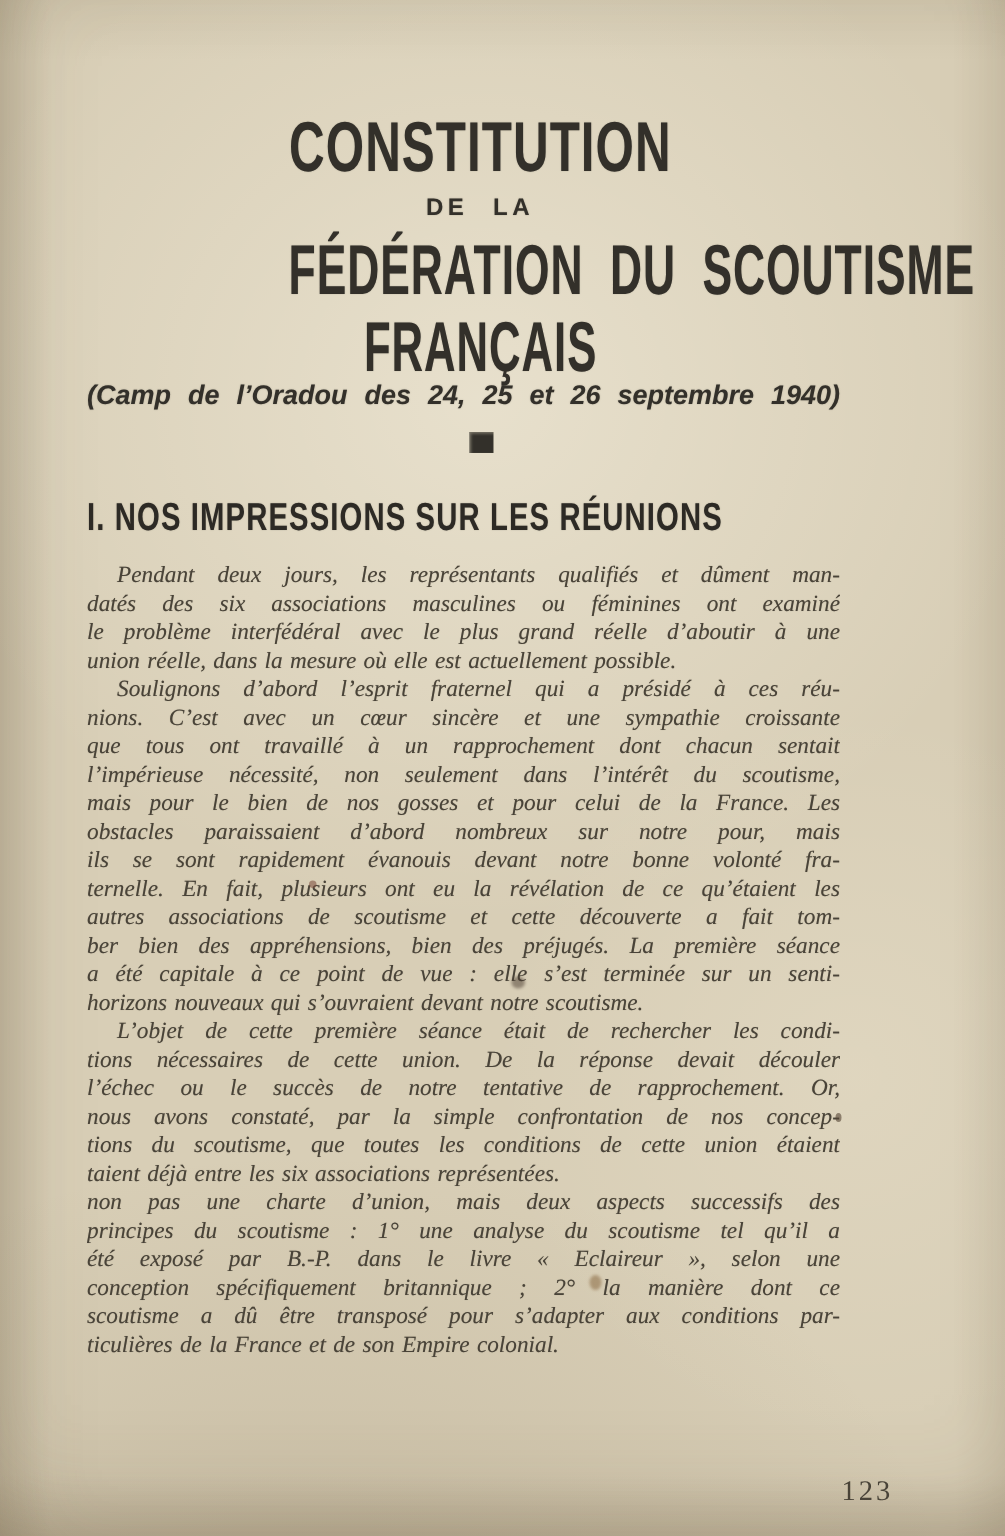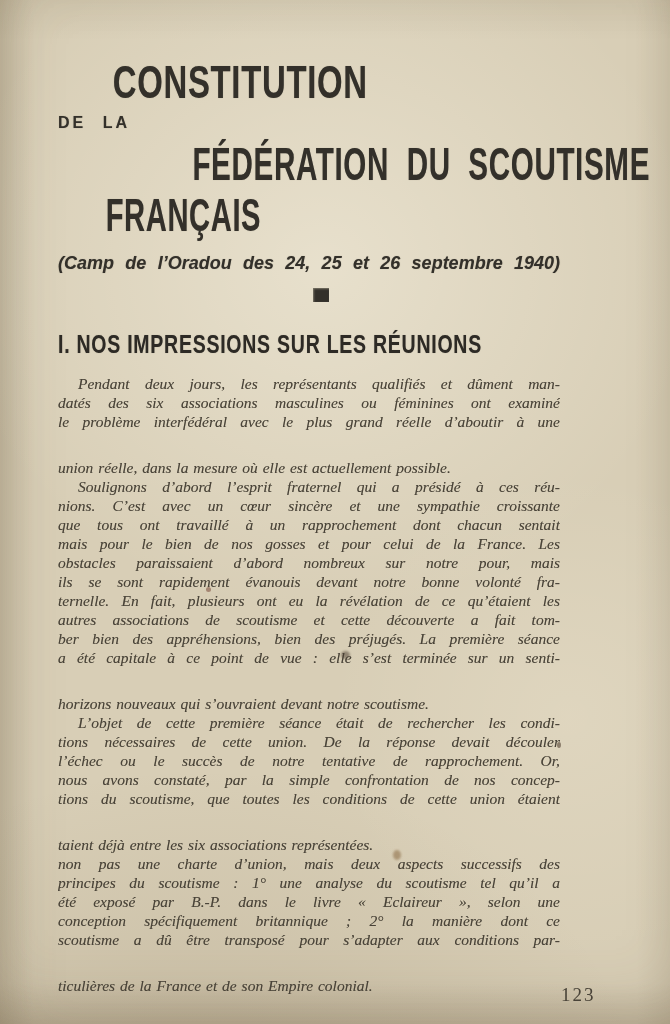--- a/index.html
+++ b/index.html
@@ -13,21 +13,21 @@
       radial-gradient(ellipse 90% 55% at 48% 26%, rgba(255,251,238,0.40), rgba(255,251,238,0) 62%),
       radial-gradient(ellipse 60% 40% at 85% 70%, rgba(255,248,230,0.18), rgba(255,248,230,0) 60%),
       radial-gradient(ellipse 120% 60% at 30% 108%, rgba(110,92,62,0.16), rgba(110,92,62,0) 55%),
       linear-gradient(90deg, rgba(105,90,62,0.14), rgba(105,90,62,0) 5%, rgba(105,90,62,0) 95%, rgba(105,90,62,0.10)),
       linear-gradient(180deg, rgba(105,90,62,0.08), rgba(105,90,62,0) 4%, rgba(105,90,62,0) 96%, rgba(105,90,62,0.12));
     box-shadow: inset 0 -40px 70px -30px rgba(96,80,54,.28), inset 35px 0 70px -40px rgba(96,80,54,.22);
     font-family:"Liberation Sans","DejaVu Sans",sans-serif;
   }
   
   .title-block{position:absolute;left:58px;width:524px;text-align:center;color:var(--ink-title,#33302a);}
-  .title-line{position:absolute;left:0;width:100%;text-align:left;white-space:nowrap;font-weight:bold;}
+  .title-line{position:absolute;left:0;width:100%;text-align:center;white-space:nowrap;font-weight:bold;margin-top:16px;}
   .t1{top:58px;font-size:47px;line-height:48px;}
   .t3{top:140px;font-size:47px;line-height:48px;}
   .t4{top:191px;font-size:47px;line-height:48px;}
   .t2{top:114px;font-size:16px;line-height:18px;letter-spacing:3px;word-spacing:9px;}
   .condense{display:inline-block;transform:scaleX(0.70);transform-origin:50% 50%;letter-spacing:1px;}
   .t3 .condense{transform:scaleX(0.63);word-spacing:14px;}
   .t4 .condense{transform:scaleX(0.62);}
   .title-line, .section-heading, .subtitle{text-shadow:0 0 1px rgba(50,45,38,0.35);}
   
   .subtitle{
@@ -59,21 +59,21 @@
     font-size:15.5px;
     color:var(--ink-body,#494338);
     text-shadow:0 0 0.6px rgba(73,67,56,0.4);
   }
   .para{margin:0;}
   .line{
     height:19px;line-height:19px;overflow:hidden;
     text-align:justify;text-align-last:justify;
     word-spacing:1px;
   }
-  .line.last{text-align-last:left;margin-top:27px;}
+  .line.last{text-align-last:left;}
   .line.first{text-indent:20px;}
   
   .page-number{
     position:absolute;left:561px;top:984px;
     font-family:"Liberation Serif","DejaVu Serif",serif;
     font-size:19px;letter-spacing:2px;
     color:var(--ink-body,#4b463c);
   }
   
   .speck{position:absolute;border-radius:50%;}
@@ -114,20 +114,21 @@
       <div class="para">
         <div class="line first">Pendant deux jours, les représentants qualifiés et dûment man-</div>
         <div class="line">datés des six associations masculines ou féminines ont examiné</div>
         <div class="line">le problème interfédéral avec le plus grand réelle d’aboutir à une</div>
         <div class="line last">union réelle, dans la mesure où elle est actuellement possible.</div>
       </div>
       <div class="para">
         <div class="line first">Soulignons d’abord l’esprit fraternel qui a présidé à ces réu-</div>
         <div class="line">nions. C’est avec un cœur sincère et une sympathie croissante</div>
         <div class="line">que tous ont travaillé à un rapprochement dont chacun sentait</div>
+        <div class="line">l’impérieuse nécessité, non seulement dans l’intérêt du scoutisme,</div>
         <div class="line">mais pour le bien de nos gosses et pour celui de la France. Les</div>
         <div class="line">obstacles paraissaient d’abord nombreux sur notre pour, mais</div>
         <div class="line">ils se sont rapidement évanouis devant notre bonne volonté fra-</div>
         <div class="line">ternelle. En fait, plusieurs ont eu la révélation de ce qu’étaient les</div>
         <div class="line">autres associations de scoutisme et cette découverte a fait tom-</div>
         <div class="line">ber bien des appréhensions, bien des préjugés. La première séance</div>
         <div class="line">a été capitale à ce point de vue : elle s’est terminée sur un senti-</div>
         <div class="line last">horizons nouveaux qui s’ouvraient devant notre scoutisme.</div>
       </div>
       <div class="para">

